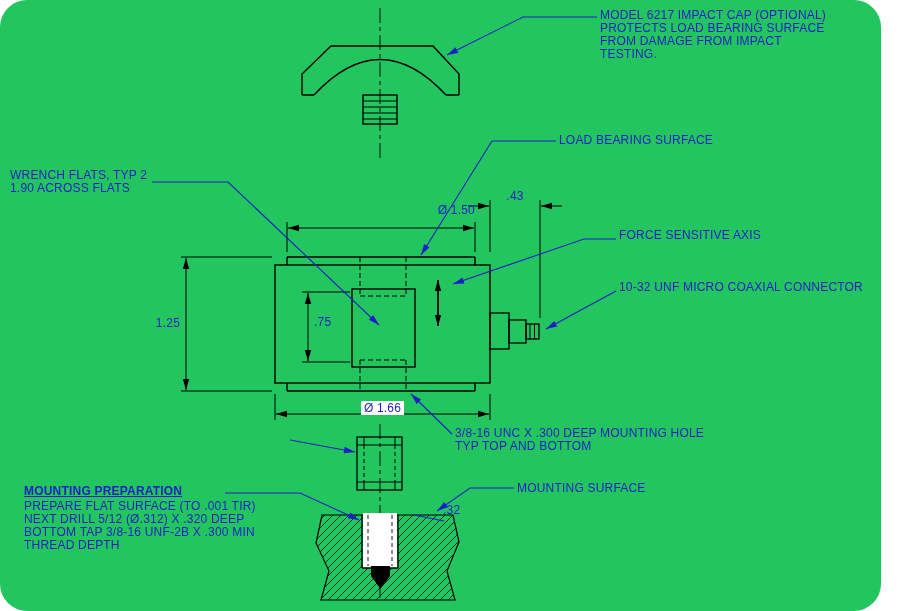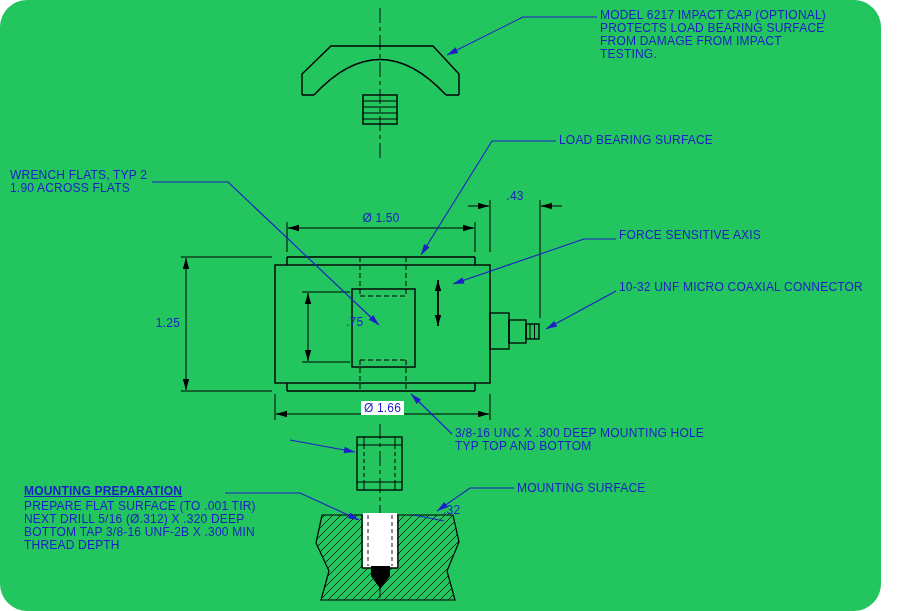--- a/index.html
+++ b/index.html
@@ -119,42 +119,42 @@
 <div class="lbl" style="left: 600px; top: 9px; width: 292px; color: rgb(30, 30, 200);">MODEL 6217 IMPACT CAP (OPTIONAL)
 PROTECTS LOAD BEARING SURFACE
 FROM DAMAGE FROM IMPACT
 TESTING.</div>
 
 <div class="lbl" style="left: 559px; top: 134px; color: rgb(30, 30, 200);">LOAD BEARING SURFACE</div>
 
 <div class="lbl" style="left: 10px; top: 169px; color: rgb(30, 30, 200);">WRENCH FLATS, TYP 2
 1.90 ACROSS FLATS</div>
 
-<div class="lbl" style="left: 287px; top: 212px; width: 188px; text-align: center; color: rgb(30, 30, 200);">Ø 1.50</div>
+<div class="lbl" style="left: 287px; top: 204px; width: 188px; text-align: right; color: rgb(30, 30, 200);">Ø 1.50</div>
 
 <div class="lbl" style="left: 488px; top: 190px; width: 54px; text-align: center; color: rgb(30, 30, 200);">.43</div>
 
 <div class="lbl" style="left: 619px; top: 229px; color: rgb(30, 30, 200);">FORCE SENSITIVE AXIS</div>
 
 <div class="lbl" style="left: 619px; top: 281px; color: rgb(30, 30, 200);">10-32 UNF MICRO COAXIAL CONNECTOR</div>
 
 <div class="lbl" style="left: 144px; top: 317px; width: 36px; text-align: right; color: rgb(30, 30, 200);">1.25</div>
 
-<div class="lbl" style="left: 314px; top: 316px; color: rgb(30, 30, 200); margin-left: 32px;">.75</div>
+<div class="lbl" style="left: 314px; top: 316px; color: rgb(30, 30, 200);">.75</div>
 
 <div class="lbl" style="left: 275px; top: 402px; width: 215px; text-align: center; color: rgb(30, 30, 200);"><span class="dimbg">Ø 1.66</span></div>
 
 
 <div class="lbl" style="left: 455px; top: 427px; color: rgb(30, 30, 200);">3/8-16 UNC X .300 DEEP MOUNTING HOLE
 TYP TOP AND BOTTOM</div>
 
 <div class="lbl" style="left: 517px; top: 482px; color: rgb(30, 30, 200);">MOUNTING SURFACE</div>
 
 <div class="lbl title" style="left: 24px; top: 485px; color: rgb(30, 30, 200); text-decoration: underline;">MOUNTING PREPARATION</div>
 
 <div class="lbl" style="left: 24px; top: 500px; color: rgb(30, 30, 200);">PREPARE FLAT SURFACE (TO .001 TIR)
-NEXT DRILL 5/16 (Ø.312) X .320 DEEP
+NEXT DRILL 5/12 (Ø.312) X .320 DEEP
 BOTTOM TAP 3/8-16 UNF-2B X .300 MIN
 THREAD DEPTH</div>
 
 <div class="lbl" style="left: 443px; top: 504px; color: rgb(30, 30, 200);">.32</div>
 
 </div>
 
 </body></html>

